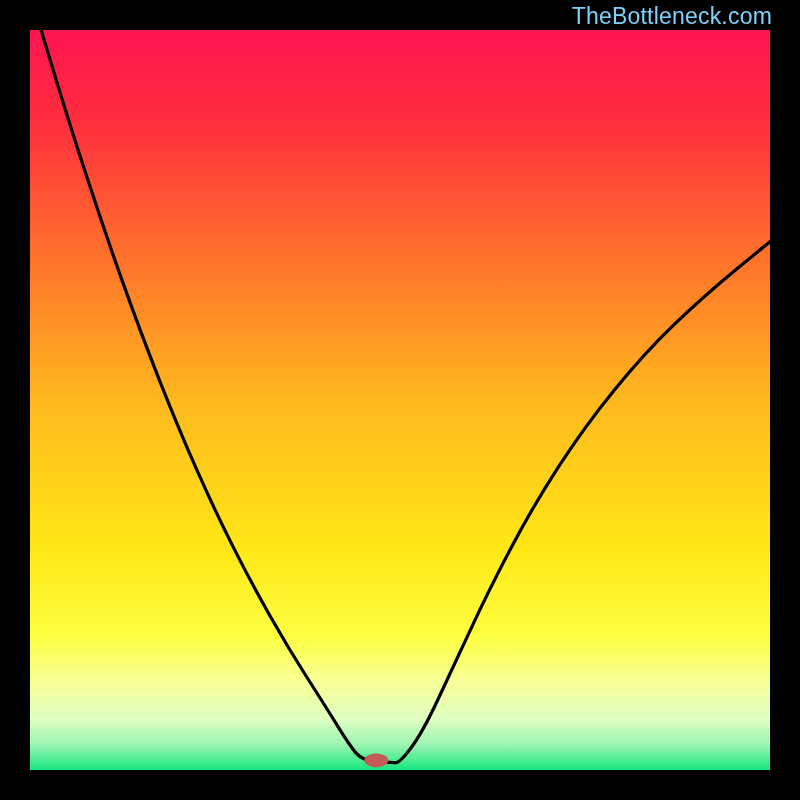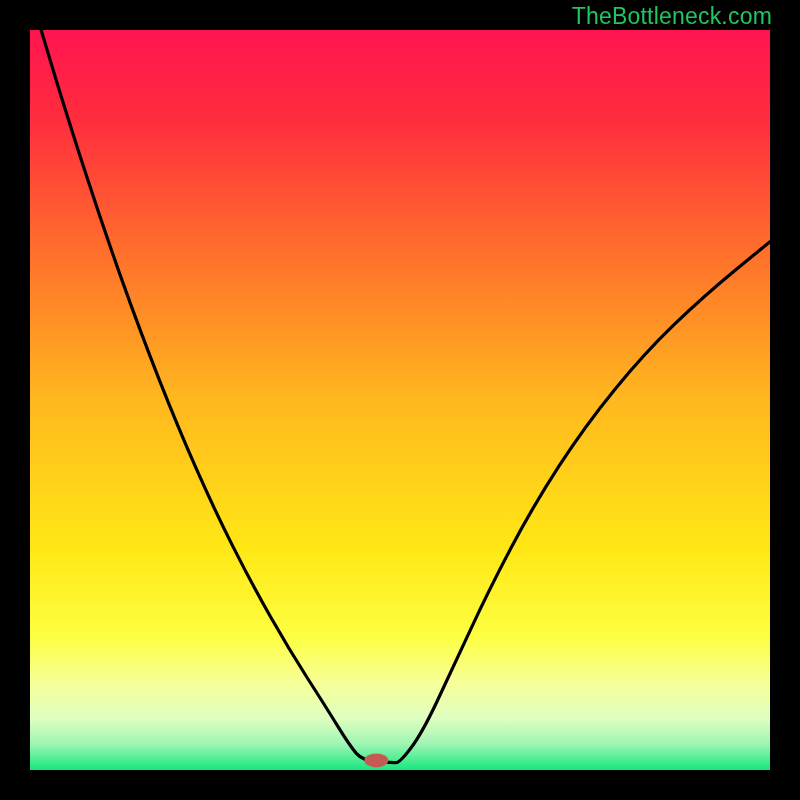--- a/index.html
+++ b/index.html
@@ -17,21 +17,21 @@
     width: 800px;
     height: 800px;
   }
   .watermark {
     position: absolute;
     top: 3px;
     right: 28px;
     font-family: Arial, Helvetica, sans-serif;
     font-size: 23px;
     font-weight: 500;
-    color: #22c55e;
+    color: #7dd3fc;
     letter-spacing: 0.2px;
   }
 </style>
 </head>
 <body>
 
 <svg class="frame" viewBox="0 0 800 800" xmlns="http://www.w3.org/2000/svg">
   <defs>
     <linearGradient id="bg-grad" x1="0" y1="0" x2="0" y2="1">
         <stop offset="0.00%" stop-color="#ff1450"></stop>

